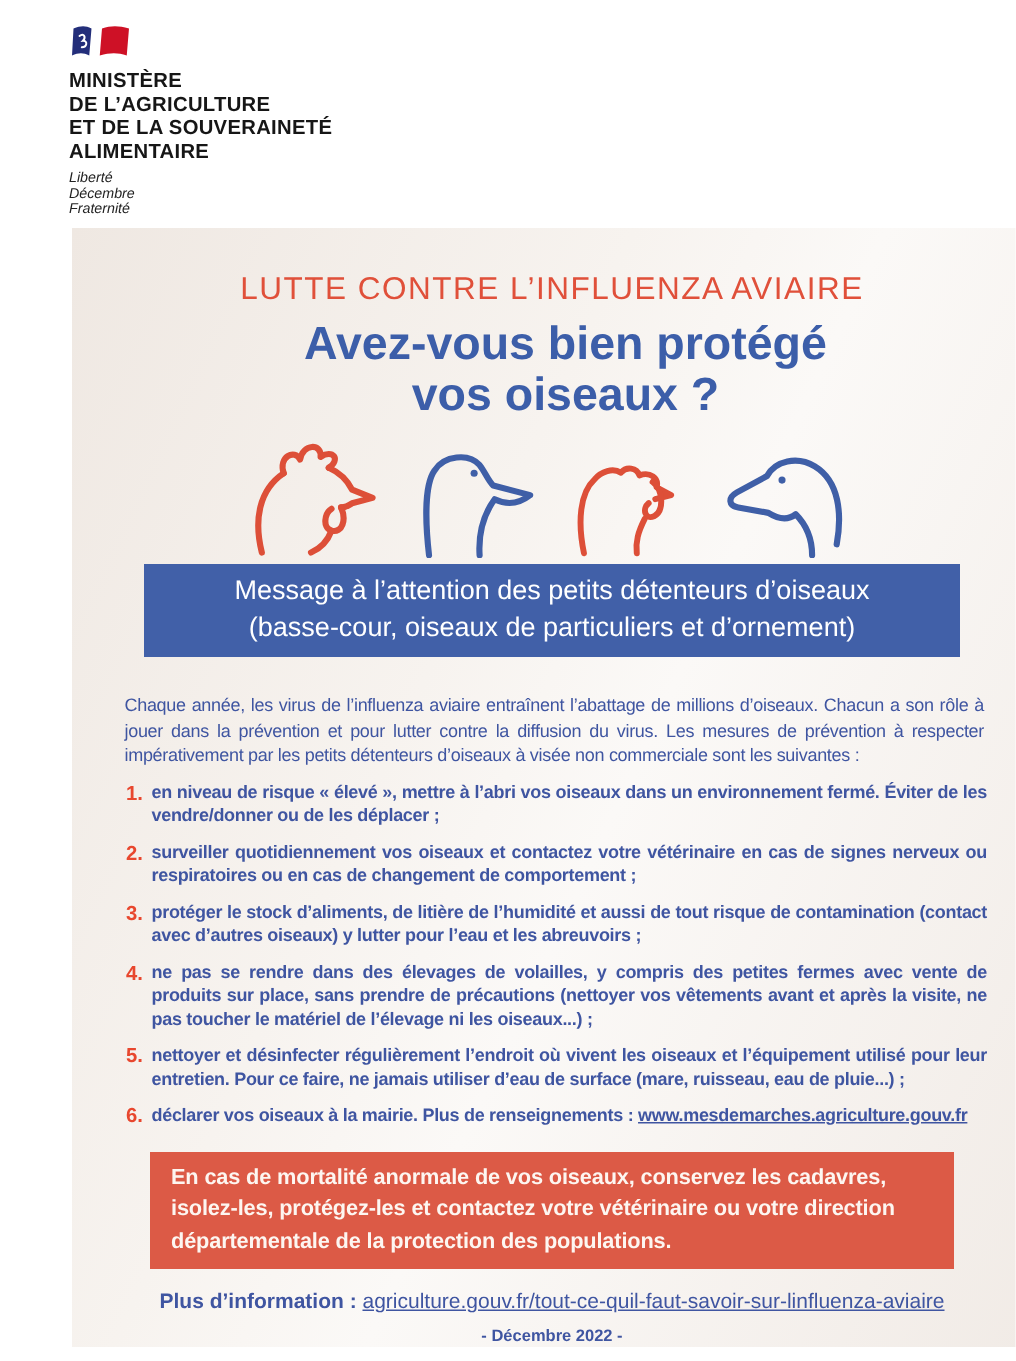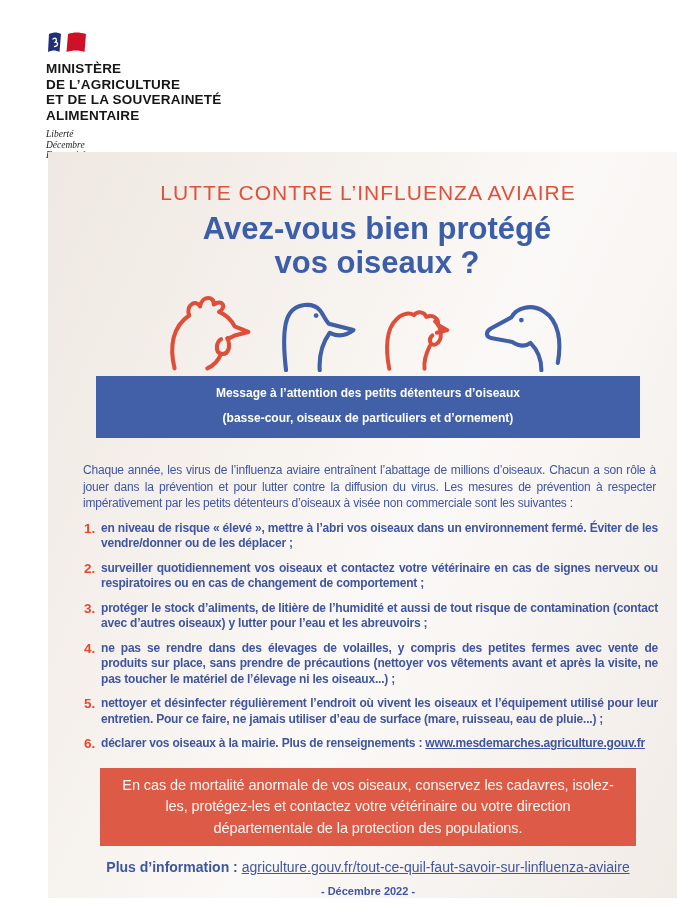--- a/index.html
+++ b/index.html
@@ -1,44 +1,44 @@
 <!DOCTYPE html>
 <html><head>
 <meta charset="utf-8">
 <style>
   html,body{margin:0;padding:0;background:#ffffff;}
   body{width:677px;height:907px;position:relative;overflow:hidden;
        font-family:"Liberation Sans",sans-serif;}
-  .logo{position:absolute;left:46px;top:31px;}
+  .logo{position:absolute;left:46px;top:16px;}
   .flag{display:block;}
   .ministry{margin-top:5px;font-weight:bold;color:#161616;font-size:13.5px;
             line-height:15.5px;letter-spacing:.2px;}
-  .motto{margin-top:6px;font-family:Liberation Serif, serif;font-style:italic;
+  .motto{margin-top:6px;font-family:Liberation Sans, sans-serif;font-style:italic;
          font-size:9.5px;line-height:10.5px;color:#222;}
   .card{position:absolute;left:48px;top:152px;width:641px;height:746px;
         background:linear-gradient(115deg,#efe8e2 0%,#f7f3ef 38%,#fbf9f7 55%,#f1ebe6 100%);
         border-right:1px solid #ddd5ce;box-sizing:border-box;}
   .kicker{margin-top:29px;text-align:center;color:#e0503a;font-size:21px;
           font-weight:500;letter-spacing:1px;}
   .title{margin-top:7px;text-align:center;color:#3c5ea9;font-weight:bold;
          font-size:31px;line-height:34px;padding-left:18px;}
   .birds{margin-top:8px;display:flex;justify-content:center;align-items:flex-end;gap:14px;height:84px;}
   .birds svg{display:block;}
   .banner-blue{width:544px;margin:4px auto 0;background:#4160a8;color:#ffffff;
-        text-align:center;font-weight:bold;font-size:12px;line-height:25px;padding:5px 0 7px;}
+        text-align:center;font-weight:normal;font-size:18px;line-height:25px;padding:5px 0 7px;}
   .intro{margin:24px 32px 0 35px;text-align:justify;color:#3f55a1;
          font-size:12px;line-height:16.5px;letter-spacing:-.2px;}
   .measures{margin:9px 30px 0 36px;}
   .measure{display:flex;margin-top:9px;}
   .m-num{flex:0 0 17px;color:#e8472e;font-weight:bold;font-size:13.5px;line-height:15.5px;}
   .m-text{flex:1;color:#3f55a1;font-weight:bold;font-size:12px;line-height:15.5px;
           text-align:justify;letter-spacing:-.2px;}
   .m-text a{color:#3f55a1;text-decoration:underline;font-weight:bold;}
   .banner-red{width:536px;margin:16px auto 0;background:#dc5a46;color:#fdf6f1;
-        text-align:center;font-weight:normal;font-size:14.5px;line-height:21.5px;
+        text-align:left;font-weight:bold;font-size:14.5px;line-height:21.5px;
         padding:7px 14px;box-sizing:border-box;letter-spacing:-.1px;}
   .info{margin-top:13px;text-align:center;font-size:14px;color:#3f55a1;}
   .info .lbl{font-weight:bold;}
   .info a{color:#3f55a1;text-decoration:underline;}
   .date{margin-top:10px;text-align:center;font-size:11px;font-weight:bold;color:#3f55a1;}
 </style>
 </head>
 <body>
 
 <div class="logo">

